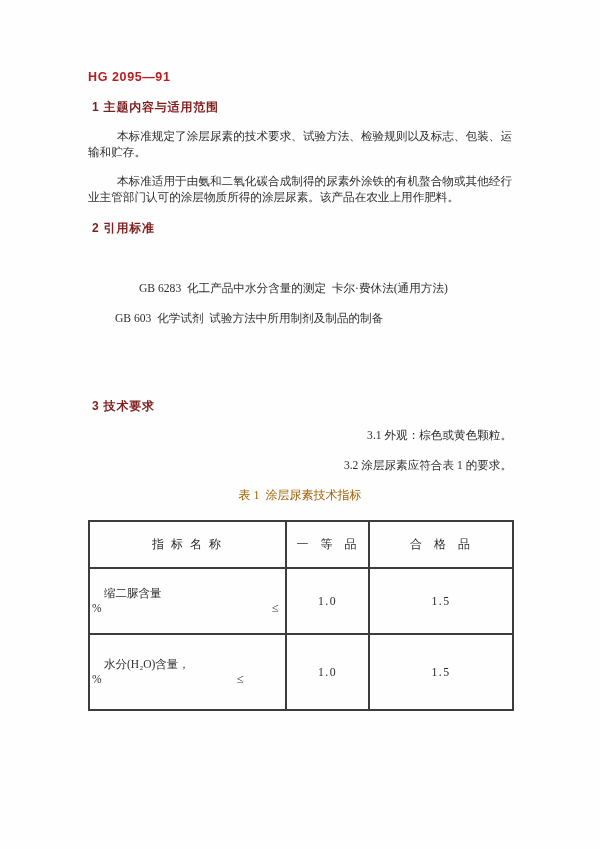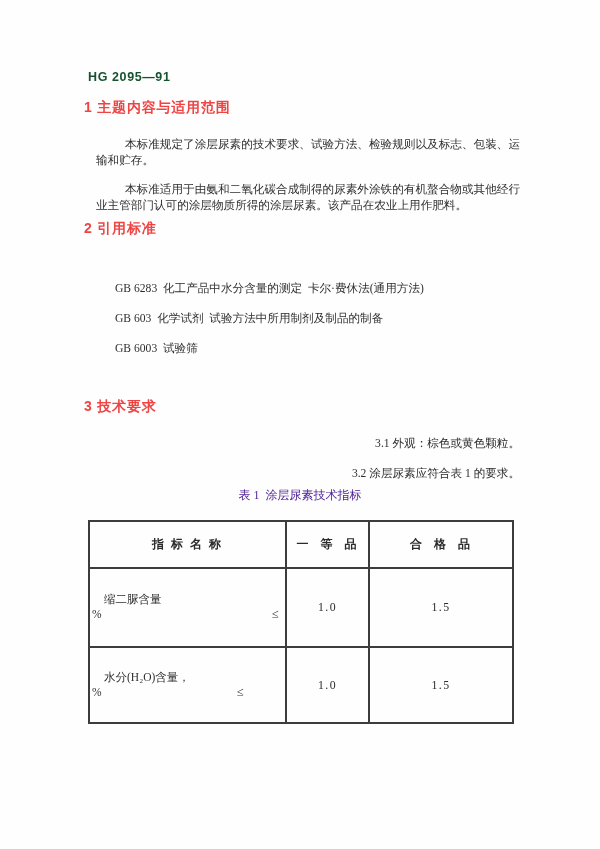--- a/index.html
+++ b/index.html
@@ -9,71 +9,71 @@
     height: 849px;
     background: #fefefe;
     color: #2e2e2e;
     font-family: "Liberation Serif", "DejaVu Serif", serif;
     overflow: hidden;
   }
   .docnum {
     position: absolute; left: 88px; top: 70px;
     font-family: "Liberation Sans", "DejaVu Sans", sans-serif;
     font-weight: bold; font-size: 12.5px; letter-spacing: 0.6px;
-    color: #14532d;
+    color: #b91c1c;
   }
   .h {
-    position: absolute; left: 84px;
+    position: absolute; left: 92px;
     font-family: "Liberation Sans", "DejaVu Sans", sans-serif;
-    font-weight: bold; font-size: 14px; letter-spacing: 0.8px;
-    color: #ef4444; white-space: pre;
+    font-weight: bold; font-size: 12px; letter-spacing: 0.8px;
+    color: #7f1d1d; white-space: pre;
   }
   .sec1h { top: 99px; }
   .sec2h { top: 220px; }
   .sec3h { top: 398px; }
   .para {
-    position: absolute; left: 88px; width: 424px; margin: 8px;
+    position: absolute; left: 88px; width: 424px; margin: 0;
     font-size: 11.6px; line-height: 15.8px;
     text-align: justify;
   }
   .p1 { top: 129px; text-indent: 29px; }
   .p2 { top: 174px; text-indent: 29px; }
   .clause { text-align: right; white-space: pre; }
   .c31 { top: 428px; }
   .c32 { top: 458px; }
   .ref {
     position: absolute; left: 115px; width: 400px;
     font-size: 11.6px; white-space: pre;
   }
   .ref0 { top: 251px; }
-  .ref1 { top: 281px; }
+  .ref1 { top: 281px; margin-left: 24px; }
   .ref2 { top: 311px; }
   .ref3 { top: 341px; }
   .ref4 { top: 371px; }
   .caption {
     position: absolute; left: 88px; top: 487px; width: 424px;
     text-align: center; font-size: 12px; white-space: pre;
-    color: #4c1d95;
+    color: #a16207;
   }
   table.t1 {
     position: absolute; left: 88px; top: 520px;
     width: 424px; border-collapse: collapse;
     table-layout: fixed;
     border: 2px solid #3c3c3c;
   }
   .t1 th, .t1 td {
     border: 2px solid #3c3c3c;
     padding: 0;
   }
   .t1 thead tr { height: 47px; }
   .t1 tr.r0 { height: 69px; }
-  .t1 tr.r1 { height: 79px; padding-left: 26px; }
+  .t1 tr.r1 { height: 66px; padding-left: 26px; }
   .t1 tr.r2 { height: 76px; }
   .t1 th {
-    font-weight: bold; font-size: 12px; letter-spacing: 2px;
+    font-weight: normal; font-size: 12px; letter-spacing: 2px;
     text-align: center; vertical-align: middle; white-space: pre;
     color: #2b2b2b;
   }
   td.namecell { vertical-align: middle; }
   .iname {
     padding-left: 14px; font-size: 11.5px; line-height: 15px;
     white-space: pre; color: #2e2e2e;
   }
   .iline { position: relative; height: 16px; font-size: 11.5px; }
   .unit { position: absolute; left: 2px; top: 1px; }
@@ -93,21 +93,20 @@
 
   <div class="docnum">HG 2095—91</div>
 
   <div class="h sec1h">1 主题内容与适用范围</div>
   <p class="para p1">本标准规定了涂层尿素的技术要求、试验方法、检验规则以及标志、包装、运输和贮存。</p>
   <p class="para p2">本标准适用于由氨和二氧化碳合成制得的尿素外涂铁的有机螯合物或其他经行业主管部门认可的涂层物质所得的涂层尿素。该产品在农业上用作肥料。</p>
 
   <div class="h sec2h">2 引用标准</div>
   <div class="ref ref1">GB 6283  化工产品中水分含量的测定  卡尔·费休法(通用方法)</div>
   <div class="ref ref2">GB 603  化学试剂  试验方法中所用制剂及制品的制备</div>
-  <div class="ref ref3">GB 6003  试验筛</div>
 
   <div class="h sec3h">3 技术要求</div>
   <div class="para clause c31">3.1 外观：棕色或黄色颗粒。</div>
   <div class="para clause c32">3.2 涂层尿素应符合表 1 的要求。</div>
 
   <div class="caption">表 1  涂层尿素技术指标</div>
 
   <table class="t1">
     <colgroup>
       <col style="width:197px">

